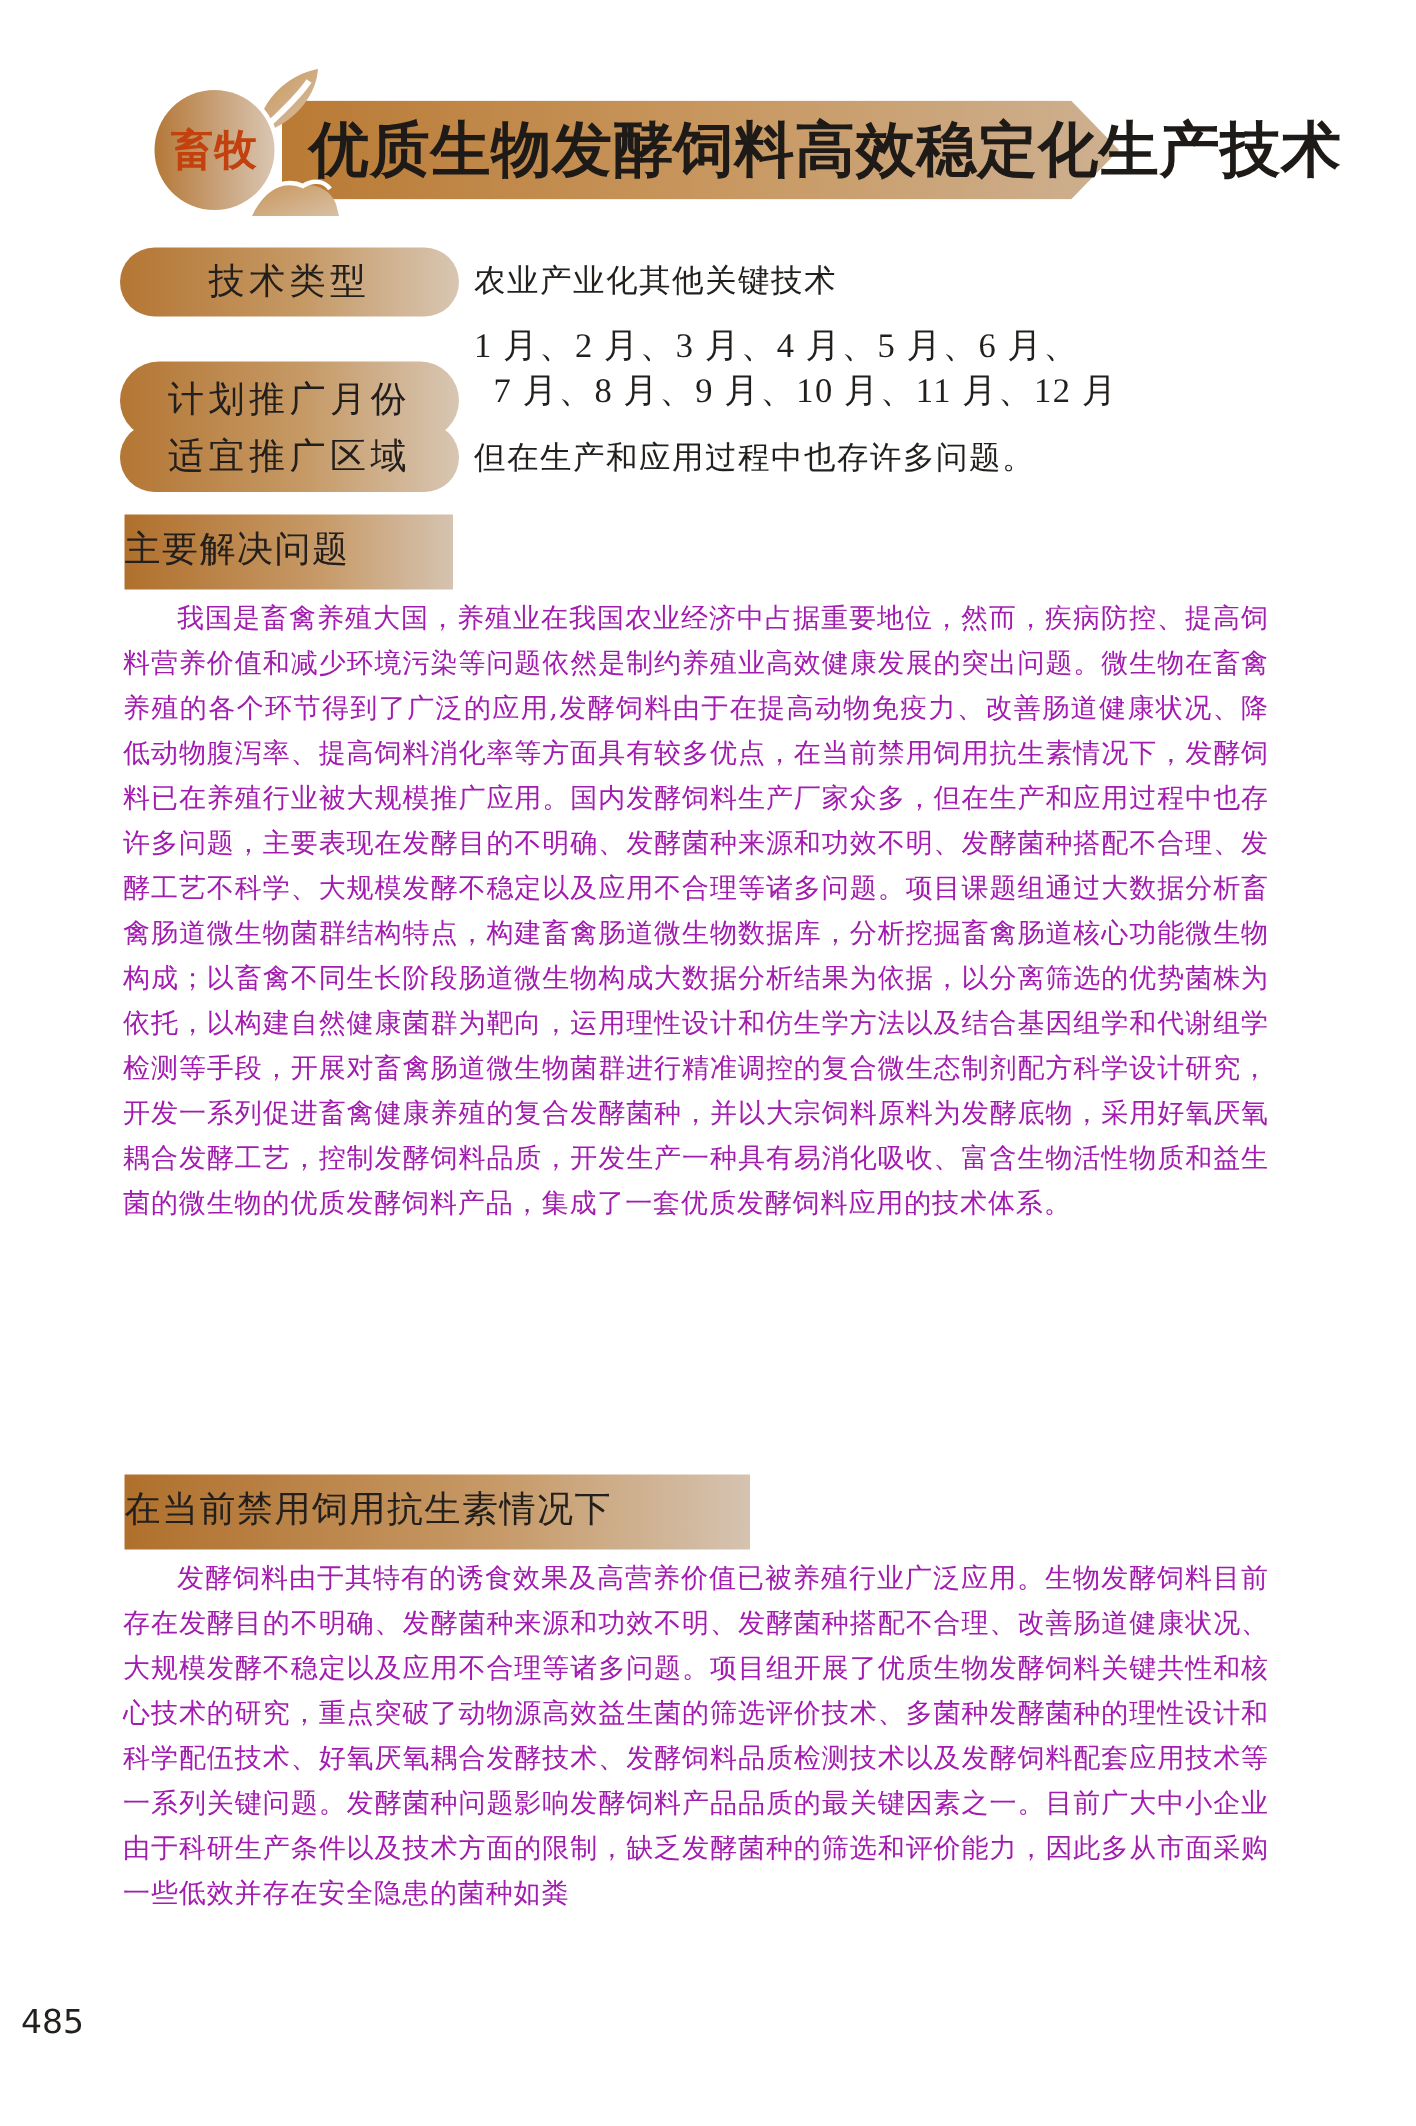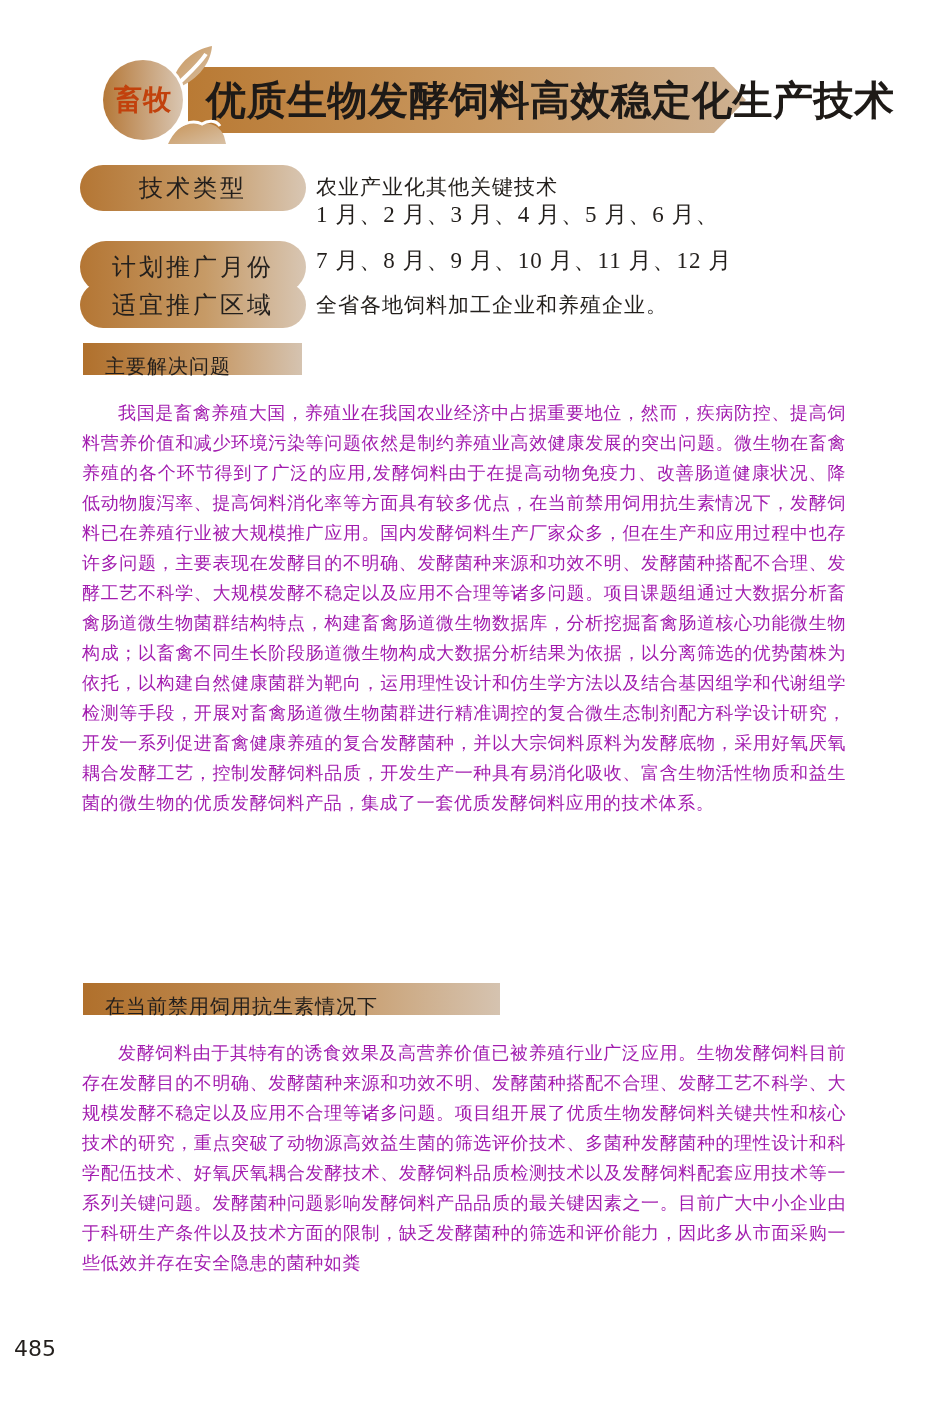--- a/index.html
+++ b/index.html
@@ -39,25 +39,25 @@
     text-align: center; letter-spacing: 3px;
   }
   .pill.tall { height: 52px; line-height: 52px; border-radius: 26px; margin-top: 21px; }
   .info-value {
     position: absolute; left: 316px; font-size: 21px; line-height: 30px; color: #231f1c;
     letter-spacing: 1px; white-space: nowrap; text-align: right;
   }
 
   
   .section-head {
-    position: absolute; left: 83px; height: 32px;
+    position: absolute; left: 83px; height: 50px;
     background: linear-gradient(90deg, #b0702c 0%, #c79a68 60%, #d5c3b0 100%);
     font-family: "DejaVu Sans", "Liberation Sans", sans-serif;
-    font-size: 20px; line-height: 46px; color: #231f1c;
-    padding-left: 22px; box-sizing: border-box; letter-spacing: 1px;
+    font-size: 24px; line-height: 46px; color: #231f1c;
+    box-sizing: border-box; letter-spacing: 1px;
   }
 
   
   .para {
     position: absolute; left: 82px; width: 764px;
     font-size: 18px; line-height: 30px; color: #a21caf;
     text-align: justify; text-indent: 2em; letter-spacing: 0.6px;
     margin: 0;
   }
 
@@ -99,32 +99,32 @@
   <div class="banner-title">优质生物发酵饲料高效稳定化生产技术</div>
 </div>
 
 <div>
   <div class="pill" style="top:165px;">技术类型</div>
   <div class="info-value" style="top:172px;">农业产业化其他关键技术</div>
 </div>
 
 <div>
   <div class="pill tall" style="top:220px;">计划推广月份</div>
-  <div class="info-value" style="top:200px; font-family:'Liberation Serif','DejaVu Serif',serif; font-size:23px;">1 月、2 月、3 月、4 月、5 月、6 月、</div>
-  <div class="info-value" style="top:246px; font-family:'Liberation Serif','DejaVu Serif',serif; font-size:23px;">7 月、8 月、9 月、10 月、11 月、12 月</div>
+  <div class="info-value" style="top:216px; font-family:'Liberation Serif','DejaVu Serif',serif; font-size:23px;">1 月、2 月、3 月、4 月、5 月、6 月、</div>
+  <div class="info-value" style="top:246px; font-family:'Liberation Serif','DejaVu Serif',serif; font-size:23px;margin-left:13px;">7 月、8 月、9 月、10 月、11 月、12 月</div>
 </div>
 
 <div>
   <div class="pill" style="top:282px;">适宜推广区域</div>
-  <div class="info-value" style="top:290px;">全省各地饲料加工企业和养殖企业。</div>
+  <div class="info-value" style="top:290px;">但在生产和应用过程中也存许多问题。</div>
 </div>
 
 <div>
   <div class="section-head" style="top:343px; width:219px;">主要解决问题</div>
   <p class="para" style="top:398px;">我国是畜禽养殖大国，养殖业在我国农业经济中占据重要地位，然而，疾病防控、提高饲料营养价值和减少环境污染等问题依然是制约养殖业高效健康发展的突出问题。微生物在畜禽养殖的各个环节得到了广泛的应用,发酵饲料由于在提高动物免疫力、改善肠道健康状况、降低动物腹泻率、提高饲料消化率等方面具有较多优点，在当前禁用饲用抗生素情况下，发酵饲料已在养殖行业被大规模推广应用。国内发酵饲料生产厂家众多，但在生产和应用过程中也存许多问题，主要表现在发酵目的不明确、发酵菌种来源和功效不明、发酵菌种搭配不合理、发酵工艺不科学、大规模发酵不稳定以及应用不合理等诸多问题。项目课题组通过大数据分析畜禽肠道微生物菌群结构特点，构建畜禽肠道微生物数据库，分析挖掘畜禽肠道核心功能微生物构成；以畜禽不同生长阶段肠道微生物构成大数据分析结果为依据，以分离筛选的优势菌株为依托，以构建自然健康菌群为靶向，运用理性设计和仿生学方法以及结合基因组学和代谢组学检测等手段，开展对畜禽肠道微生物菌群进行精准调控的复合微生态制剂配方科学设计研究，开发一系列促进畜禽健康养殖的复合发酵菌种，并以大宗饲料原料为发酵底物，采用好氧厌氧耦合发酵工艺，控制发酵饲料品质，开发生产一种具有易消化吸收、富含生物活性物质和益生菌的微生物的优质发酵饲料产品，集成了一套优质发酵饲料应用的技术体系。</p>
 </div>
 
 <div>
   <div class="section-head" style="top:983px; width:417px;">在当前禁用饲用抗生素情况下</div>
-  <p class="para" style="top:1038px;">发酵饲料由于其特有的诱食效果及高营养价值已被养殖行业广泛应用。生物发酵饲料目前存在发酵目的不明确、发酵菌种来源和功效不明、发酵菌种搭配不合理、发酵工艺不科学、大规模发酵不稳定以及应用不合理等诸多问题。项目组开展了优质生物发酵饲料关键共性和核心技术的研究，重点突破了动物源高效益生菌的筛选评价技术、多菌种发酵菌种的理性设计和科学配伍技术、好氧厌氧耦合发酵技术、发酵饲料品质检测技术以及发酵饲料配套应用技术等一系列关键问题。发酵菌种问题影响发酵饲料产品品质的最关键因素之一。目前广大中小企业由于科研生产条件以及技术方面的限制，缺乏发酵菌种的筛选和评价能力，因此多从市面采购一些低效并存在安全隐患的菌种如粪</p>
+  <p class="para" style="top:1038px;">发酵饲料由于其特有的诱食效果及高营养价值已被养殖行业广泛应用。生物发酵饲料目前存在发酵目的不明确、发酵菌种来源和功效不明、发酵菌种搭配不合理、改善肠道健康状况、大规模发酵不稳定以及应用不合理等诸多问题。项目组开展了优质生物发酵饲料关键共性和核心技术的研究，重点突破了动物源高效益生菌的筛选评价技术、多菌种发酵菌种的理性设计和科学配伍技术、好氧厌氧耦合发酵技术、发酵饲料品质检测技术以及发酵饲料配套应用技术等一系列关键问题。发酵菌种问题影响发酵饲料产品品质的最关键因素之一。目前广大中小企业由于科研生产条件以及技术方面的限制，缺乏发酵菌种的筛选和评价能力，因此多从市面采购一些低效并存在安全隐患的菌种如粪</p>
 </div>
 
 <div class="page-number">485</div>
 
 </body></html>

